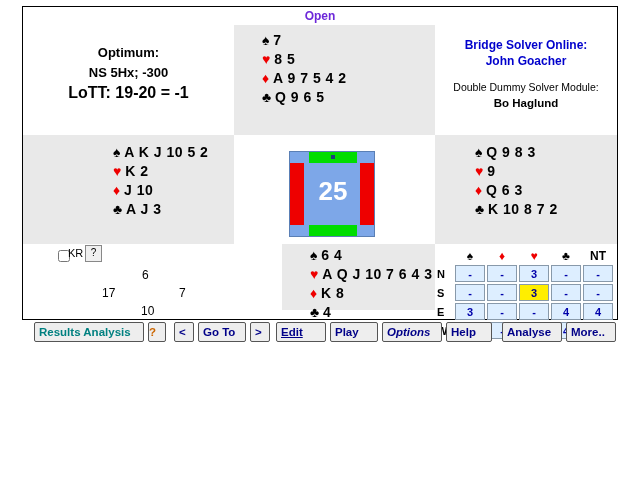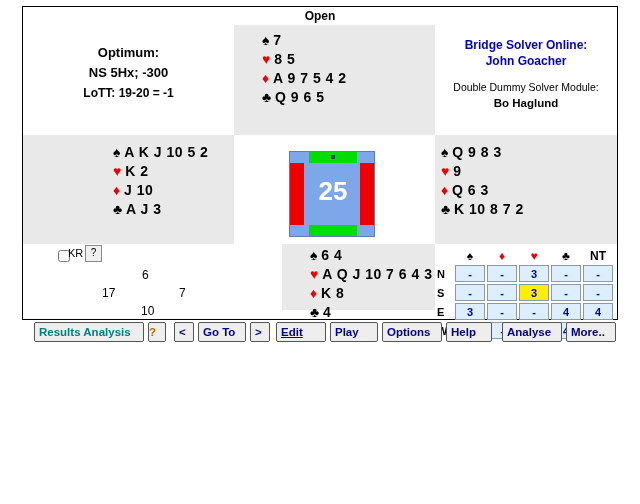--- a/index.html
+++ b/index.html
@@ -24,21 +24,21 @@
     border: 1px solid #000000;
     background: #ffffff;
     box-sizing: border-box;
   }
   .title-bar {
     height: 18px;
     line-height: 18px;
     text-align: center;
     font-size: 12px;
     font-weight: bold;
-    color: #000000;
+    color: #6d28d9;
     background: #ffffff;
   }
   .board {
     position: relative;
     width: 594px;
     height: 294px;
     box-sizing: border-box;
   }
 
   
@@ -64,21 +64,21 @@
 
   
   .optimum {
     text-align: center;
     font-size: 13px;
     font-weight: bold;
     color: #000000;
     padding-top: 18px;
     line-height: 20px;
   }
-  .optimum .small { font-size: 12px; }
+  .optimum .small { font-size: 16px; }
 
   
   .info {
     text-align: center;
     padding-top: 12px;
     line-height: 16px;
   }
   .info .t1 { font-size: 12px; font-weight: bold; color: #0000cc; }
   .info .t2 { font-size: 12px; font-weight: bold; color: #0000cc; }
   .info .t3 { font-size: 10.5px; color: #000000; margin-top: 10px; }
@@ -239,21 +239,21 @@
           <div class="row"><span class="suit s-black">♠</span> <span class="cards">A K J 10 5 2</span></div>
           <div class="row"><span class="suit s-red">♥</span> <span class="cards">K 2</span></div>
           <div class="row"><span class="suit s-red">♦</span> <span class="cards">J 10</span></div>
           <div class="row"><span class="suit s-black">♣</span> <span class="cards">A J 3</span></div>
         </div>
       </div>
 
       <div class="cell white" style="left:211px;top:110px;width:201px;height:109px;"></div>
 
       <div class="cell grey" style="left:412px;top:110px;width:182px;height:109px;">
-        <div class="hand" style="padding-left:6px;padding-top:8px;">
+        <div class="hand" style="padding-left:6px;padding-top:8px;margin-left:34px;">
           <div class="row"><span class="suit s-black">♠</span> <span class="cards">Q 9 8 3</span></div>
           <div class="row"><span class="suit s-red">♥</span> <span class="cards">9</span></div>
           <div class="row"><span class="suit s-red">♦</span> <span class="cards">Q 6 3</span></div>
           <div class="row"><span class="suit s-black">♣</span> <span class="cards">K 10 8 7 2</span></div>
         </div>
       </div>
 
       <div class="cell grey" style="left:211px;top:219px;width:201px;height:66px;margin-left:48px;">
         <div class="hand" style="padding-left:28px;padding-top:2px;">
           <div class="row"><span class="suit s-black">♠</span> <span class="cards">6 4</span></div>
@@ -333,19 +333,19 @@
   </div>
 
   <div class="toolbar">
     <div class="btn teal" style="left:8px;width:110px;">Results Analysis</div>
     <div class="btn q" style="left:122px;">?</div>
     <div class="btn" style="left:148px;width:20px;">&lt;</div>
     <div class="btn" style="left:172px;width:48px;">Go To</div>
     <div class="btn" style="left:224px;width:20px;">&gt;</div>
     <div class="btn" style="left:250px;width:50px;text-decoration:underline;">Edit</div>
     <div class="btn" style="left:304px;width:48px;">Play</div>
-    <div class="btn" style="left:356px;width:60px;">Options</div>
+    <div class="btn" style="left:356px;width:60px;font-style:italic;">Options</div>
     <div class="btn" style="left:420px;width:46px;">Help</div>
     <div class="btn" style="left:476px;width:60px;">Analyse</div>
     <div class="btn" style="left:540px;width:50px;">More..</div>
   </div>
 
 </div>
 
 </body></html>

